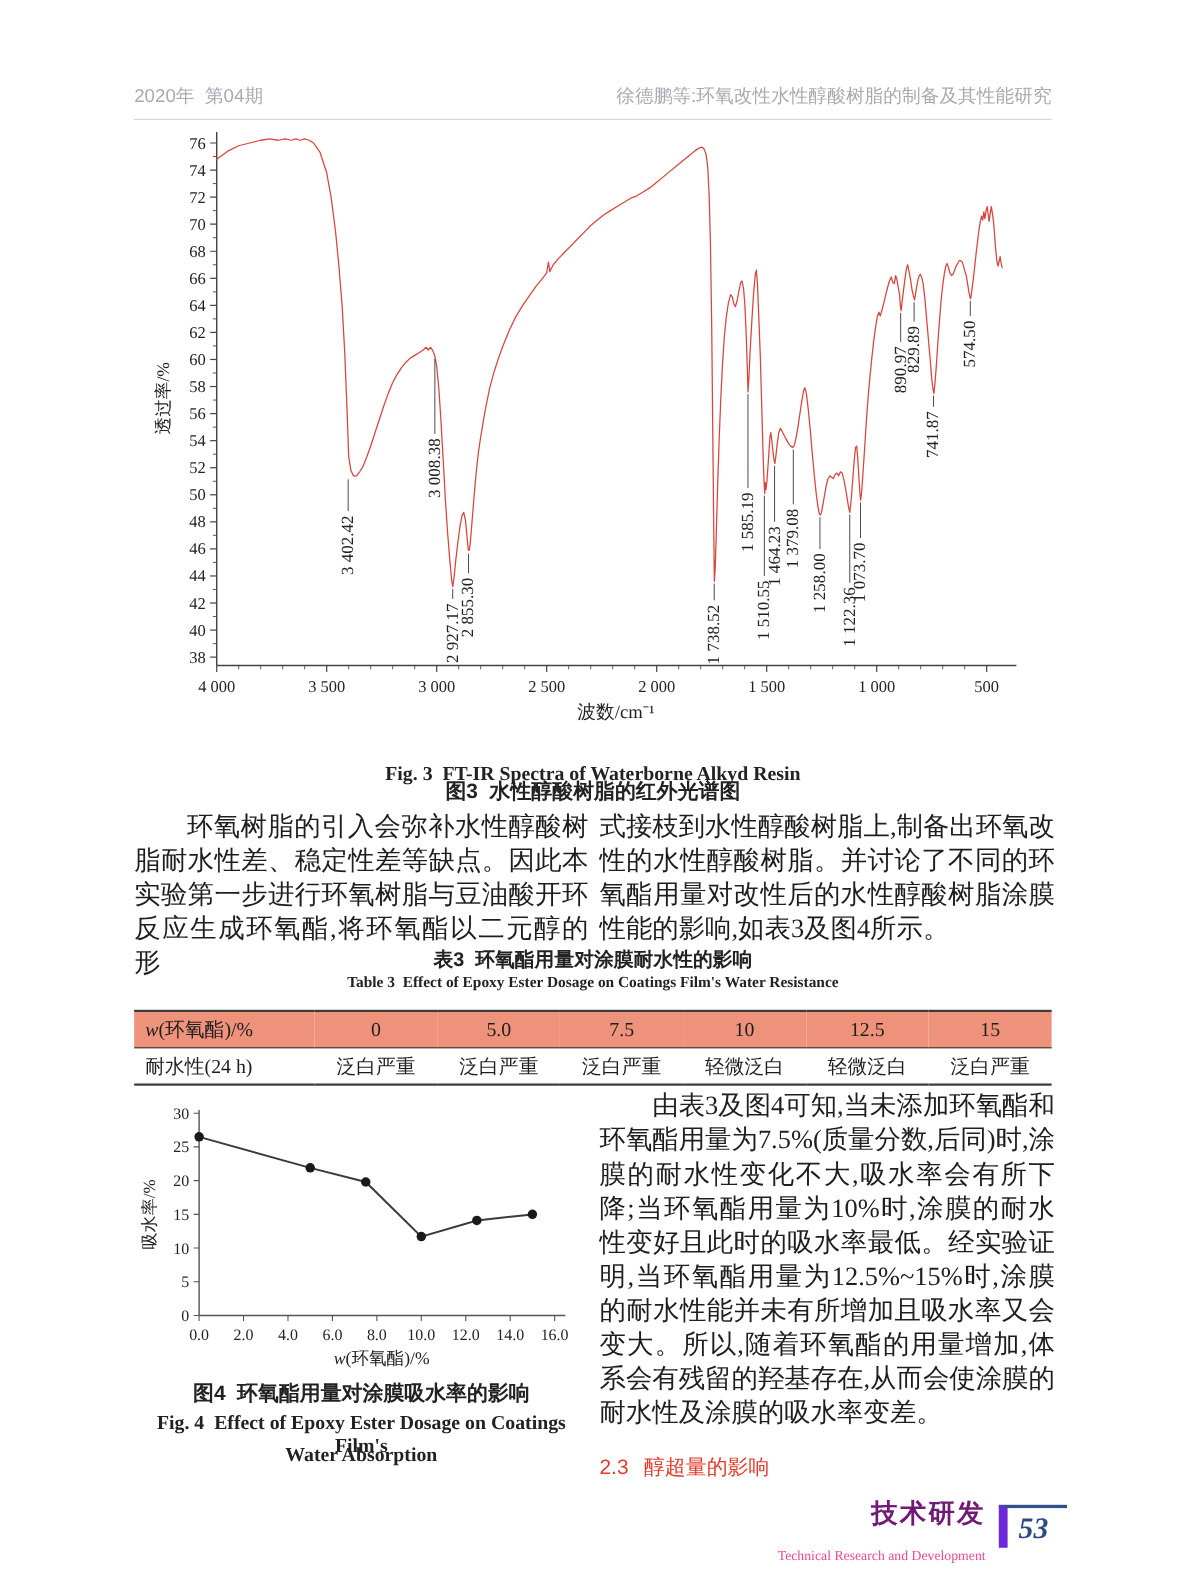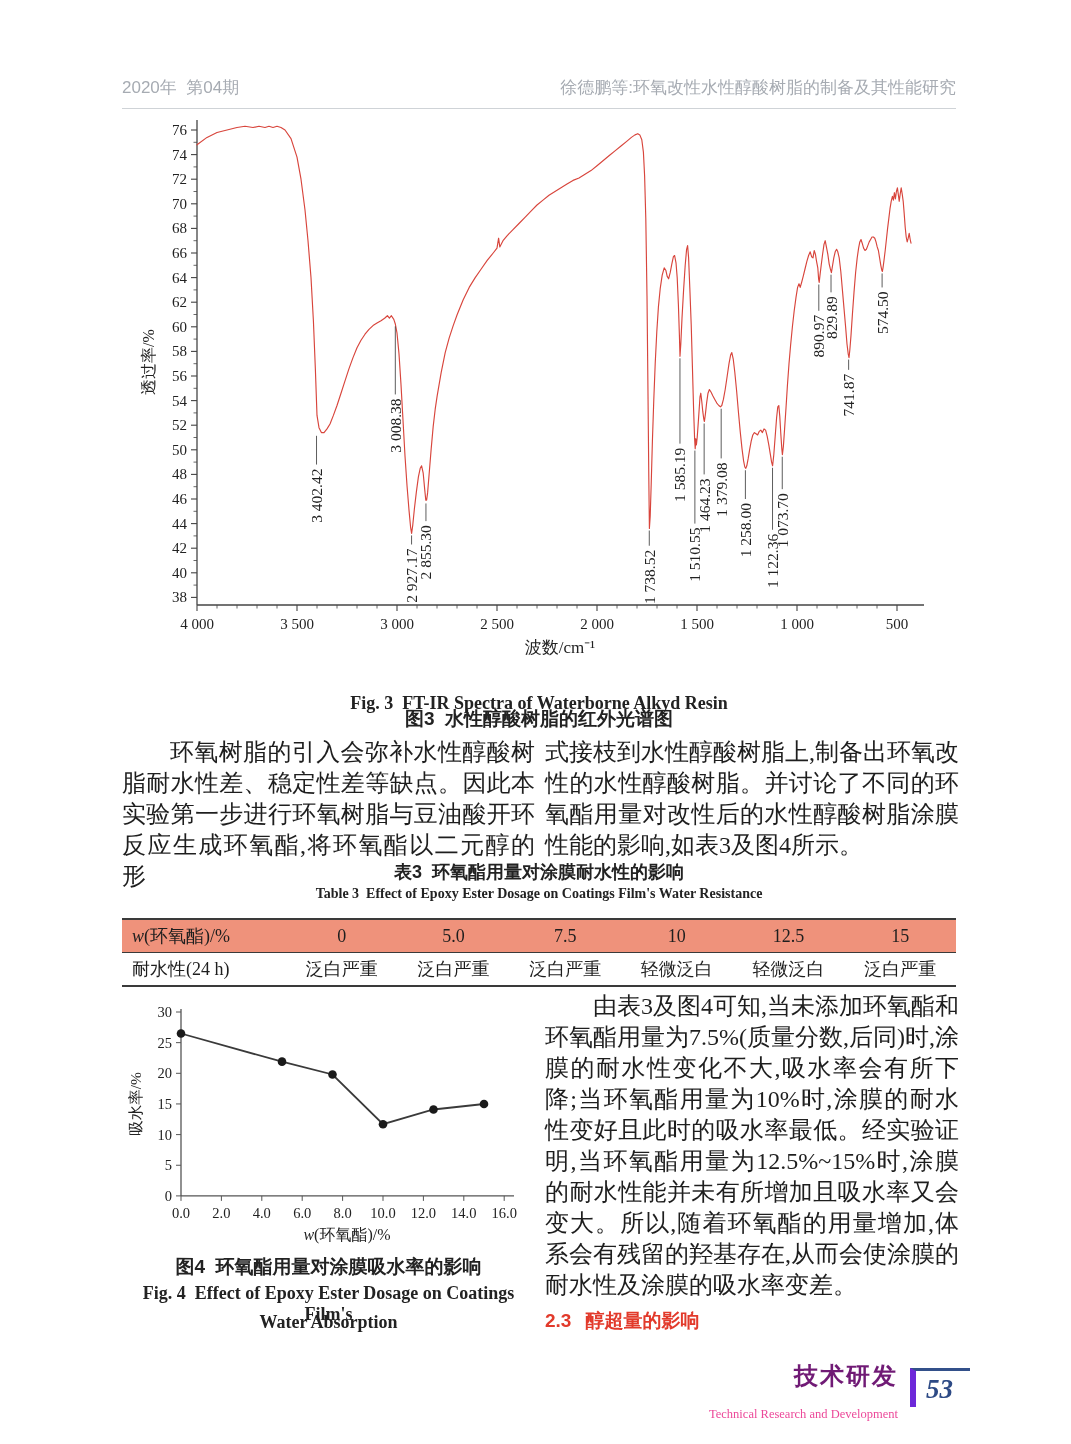--- a/index.html
+++ b/index.html
@@ -23,21 +23,21 @@
            border-top:2px solid #3a3a3a;border-bottom:2px solid #3a3a3a;font-size:18px;}
   table.t3 tr.hd{background:#ef927b;}
   table.t3 tr.hd td{border-bottom:1px solid #3a3a3a;}
   table.t3 td{height:32px;text-align:center;padding:0 4px;}
   table.t3 td:first-child{text-align:left;padding-left:10px;width:150px;}
   svg{position:absolute;display:block;}
   .footer{position:absolute;right:113px;top:1360px;display:flex;align-items:flex-start;gap:12px;}
   .f-text{text-align:right;}
   .f-cn{font-family:Liberation Serif, serif;font-weight:bold;font-size:24px;color:#701a75;letter-spacing:2px;}
   .f-en{font-family:Liberation Serif, serif;font-size:12.5px;color:#ec4899;margin-top:15px;}
-  .pagenum-box{margin-top:8px;border-top:3px solid #33508a;border-left:6px solid #6d28d9;
+  .pagenum-box{margin-top:8px;border-top:3px solid #33508a;border-left:8px solid #6d28d9;
                width:44px;height:36px;display:flex;align-items:center;padding-left:10px;}
   .pagenum{font-family:"Liberation Serif","DejaVu Serif",serif;font-style:italic;font-weight:bold;
            font-size:27px;color:#2d4a85;}
 </style>
 </head>
 <body>
 
 <div class="page">
 
   <div class="header">
@@ -270,21 +270,21 @@
       <circle cx="305.5" cy="114.467" r="4.3" fill="#1a1a1a"></circle>
       <circle cx="356" cy="108.95" r="4.3" fill="#1a1a1a"></circle>
     </svg>
 
   <div class="cap cap-cn" style="top:1254px;left:122px;width:413px;">图4  环氧酯用量对涂膜吸水率的影响</div>
   <div class="cap cap-en" style="top:1283px;left:122px;width:413px;">Fig. 4  Effect of Epoxy Ester Dosage on Coatings Film's</div>
   <div class="cap cap-en" style="top:1312px;left:122px;width:413px;">Water Absorption</div>
 
   <div class="col col-right" style="top:991px">
     <p class="body indent">由表3及图4可知,当未添加环氧酯和环氧酯用量为7.5%(质量分数,后同)时,涂膜的耐水性变化不大,吸水率会有所下降;当环氧酯用量为10%时,涂膜的耐水性变好且此时的吸水率最低。经实验证明,当环氧酯用量为12.5%~15%时,涂膜的耐水性能并未有所增加且吸水率又会变大。所以,随着环氧酯的用量增加,体系会有残留的羟基存在,从而会使涂膜的耐水性及涂膜的吸水率变差。</p>
-    <div class="h3" style="margin-top:7px;margin-bottom:5px;font-weight:bold;"><span class="secnum red">2.3</span><span class="red">醇超量的影响</span></div>
+    <div class="h3" style="margin-top:20px;margin-bottom:5px;"><span class="secnum red">2.3</span><span class="red">醇超量的影响</span></div>
   </div>
 
   <div class="footer">
     <div class="f-text">
       <div class="f-cn">技术研发</div>
       <div class="f-en">Technical Research and Development</div>
     </div>
     <div class="pagenum-box">
       <span class="pagenum">53</span>
     </div>

